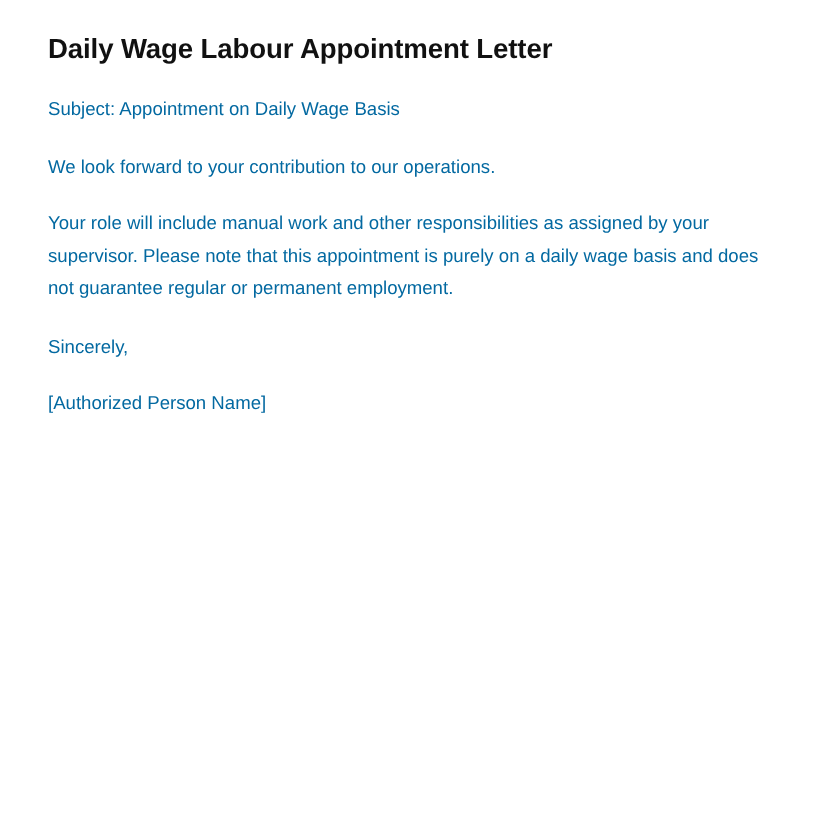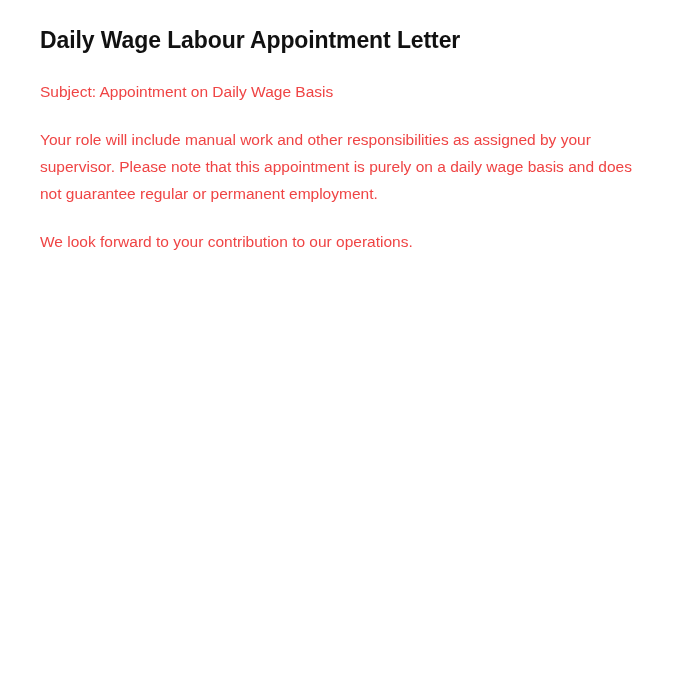--- a/index.html
+++ b/index.html
@@ -25,29 +25,31 @@
     font-size: 23px;
     font-weight: bold;
     line-height: 1.3;
     color: #111111;
     margin: 0 0 22px 0;
     letter-spacing: -0.1px;
   }
   .doc-para {
     font-size: 15.5px;
     line-height: 1.75;
-    color: #ef4444;
+    color: #0369a1;
     margin: 0 0 21px 0;
     max-width: 610px;
   }
   .doc-para.tight {
     margin-bottom: 20px;
   }
 </style>
 </head>
 <body>
 
 <div class="page">
   <h1 class="doc-title">Daily Wage Labour Appointment Letter</h1>
   <p class="doc-para">Subject: Appointment on Daily Wage Basis</p>
+  <p class="doc-para tight">We look forward to your contribution to our operations.</p>
   <p class="doc-para">Your role will include manual work and other responsibilities as assigned by your supervisor. Please note that this appointment is purely on a daily wage basis and does not guarantee regular or permanent employment.</p>
-  <p class="doc-para tight">We look forward to your contribution to our operations.</p>
+  <p class="doc-para tight">Sincerely,</p>
+  <p class="doc-para">[Authorized Person Name]</p>
 </div>
 
 </body></html>

